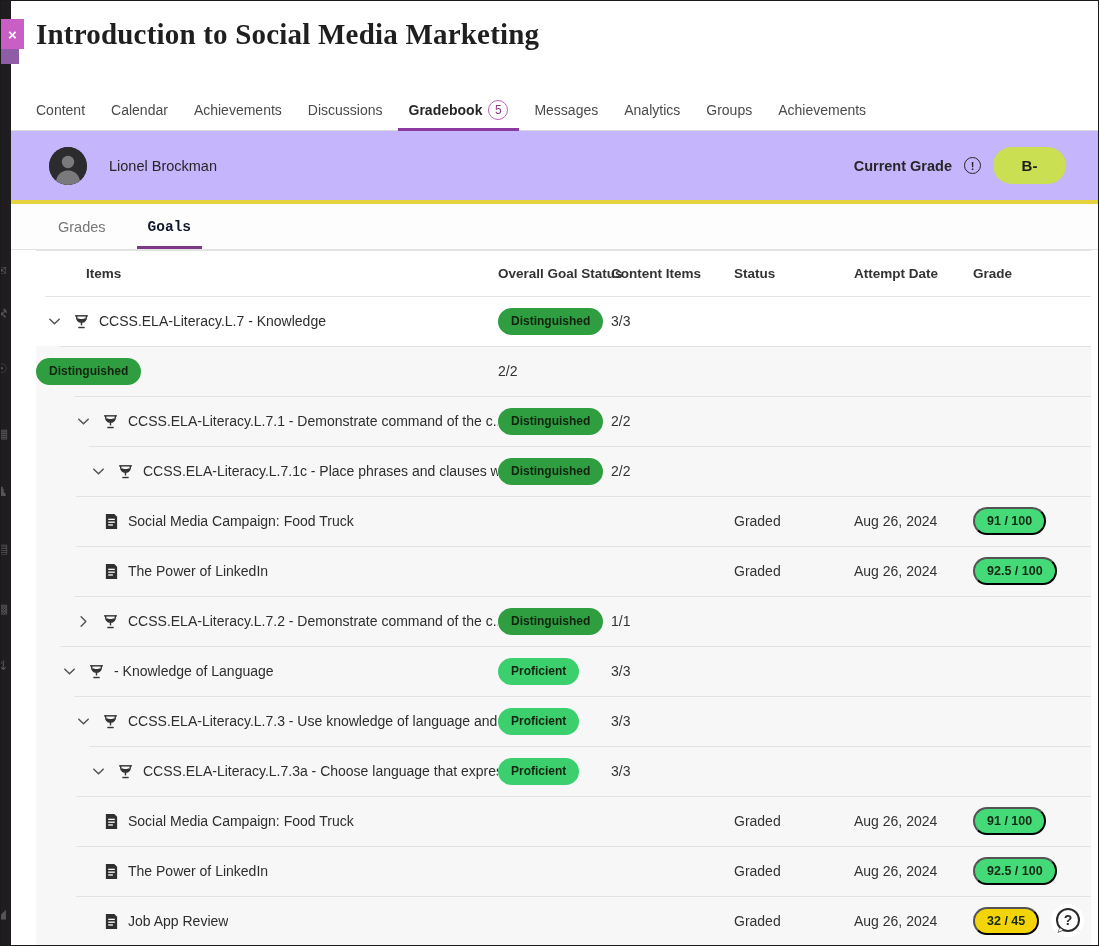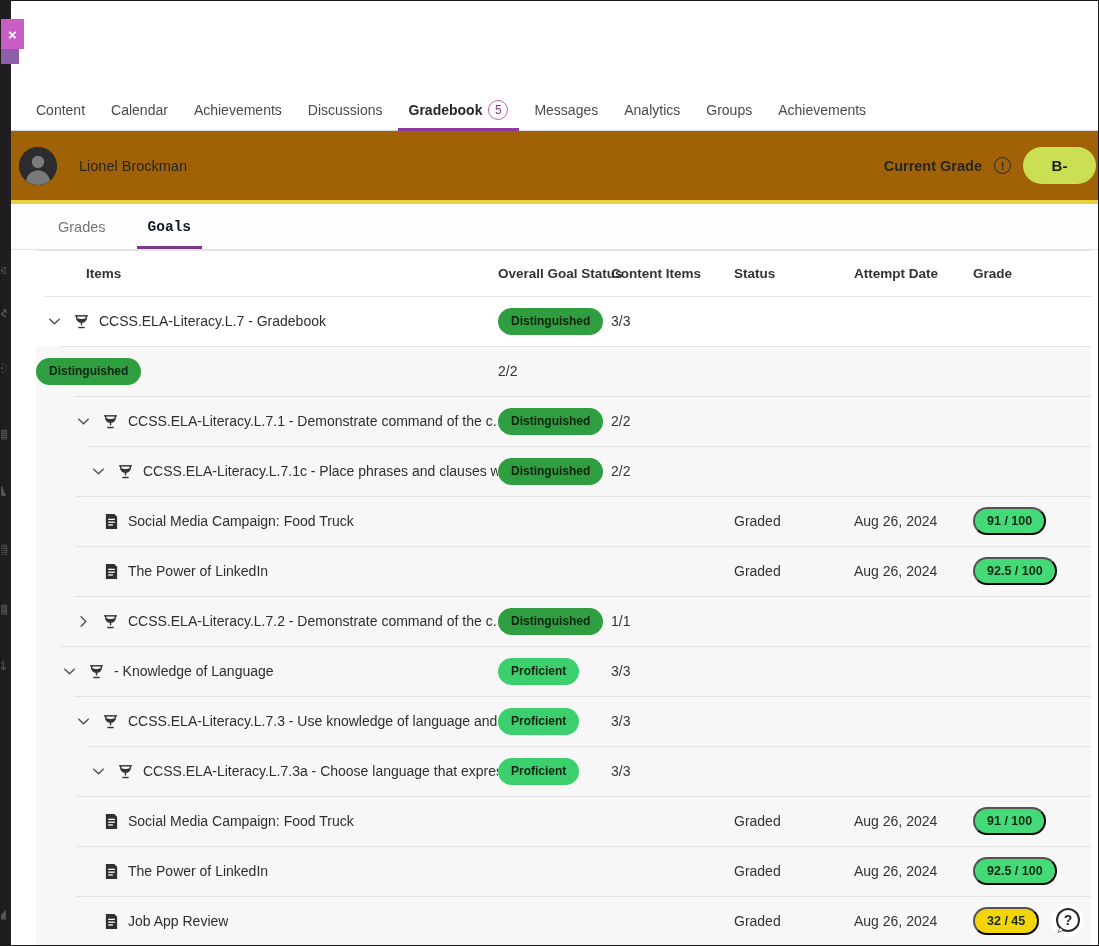--- a/index.html
+++ b/index.html
@@ -62,22 +62,22 @@
     height: 3px; background: #8b3aa0;
   }
   .nav-badge {
     width: 20px; height: 20px; border-radius: 50%;
     border: 1px solid #b965b9; color: #8b3a8b;
     font-size: 12px; font-weight: 400;
     display: inline-flex; align-items: center; justify-content: center;
   }
   
   .student-band {
-    height: 69px; background: #a16207;
-    display: flex; align-items: center; padding: 0 8px;
+    height: 69px; background: #c4b5fd;
+    display: flex; align-items: center; padding: 0 38px;
   }
   .avatar {
     width: 38px; height: 38px; border-radius: 50%;
     background: #2c2c2e; overflow: hidden; flex: 0 0 auto;
   }
   .student-name { margin-left: 22px; font-size: 14.5px; color: #262626; }
   .band-right { margin-left: auto; display: flex; align-items: center; gap: 12px; }
   .current-grade-label { font-size: 14.5px; font-weight: 700; color: #262626; }
   .info-icon {
     width: 17px; height: 17px; border-radius: 50%; border: 1.5px solid #262626;
@@ -181,20 +181,21 @@
     <span class="frag" style="top:600px">▩</span>
     <span class="frag" style="top:657px">⇅</span>
     <span class="frag" style="top:905px">◢</span>
   </div>
   <button class="close-btn">×</button>
   <div class="close-shadow"></div>
 
   <div class="panel">
 
     <header class="course-header">
+      <h1 class="course-title">Introduction to Social Media Marketing</h1>
     </header>
 
     <nav class="course-nav">
         <button class="nav-item">
         <span class="nav-label">Content</span>
 
       </button>
         <button class="nav-item">
         <span class="nav-label">Calendar</span>
 
@@ -275,21 +276,21 @@
           </button>
           <span class="goal-icon">
             <svg width="17" height="17" viewBox="0 0 24 24" fill="none" stroke="#333" stroke-width="2">
               <path d="M3 4h18"></path>
               <path d="M5 4c0 6 2.8 9 7 9s7-3 7-9"></path>
               <path d="M6.5 8.5c2 2.8 9 2.8 11 0" stroke-width="4"></path>
               <path d="M12 13v4.5"></path>
               <path d="M7.5 20.5h9"></path>
             </svg>
           </span>
-          <a class="row-label">CCSS.ELA-Literacy.L.7 - Gradebook</a>
+          <a class="row-label">CCSS.ELA-Literacy.L.7 - Knowledge</a>
         </span>
         <span class="cell-badge"><span class="status-pill distinguished">Distinguished</span></span>
         <span class="cell-count">3/3</span>
         <span class="cell-status"></span>
         <span class="cell-date"></span>
         <span class="cell-grade"></span>
         <span class="sep"></span>
       </div>
           <div class="trow row-shaded pad-2">
         <span class="cell-badge"><span class="status-pill distinguished">Distinguished</span></span>

